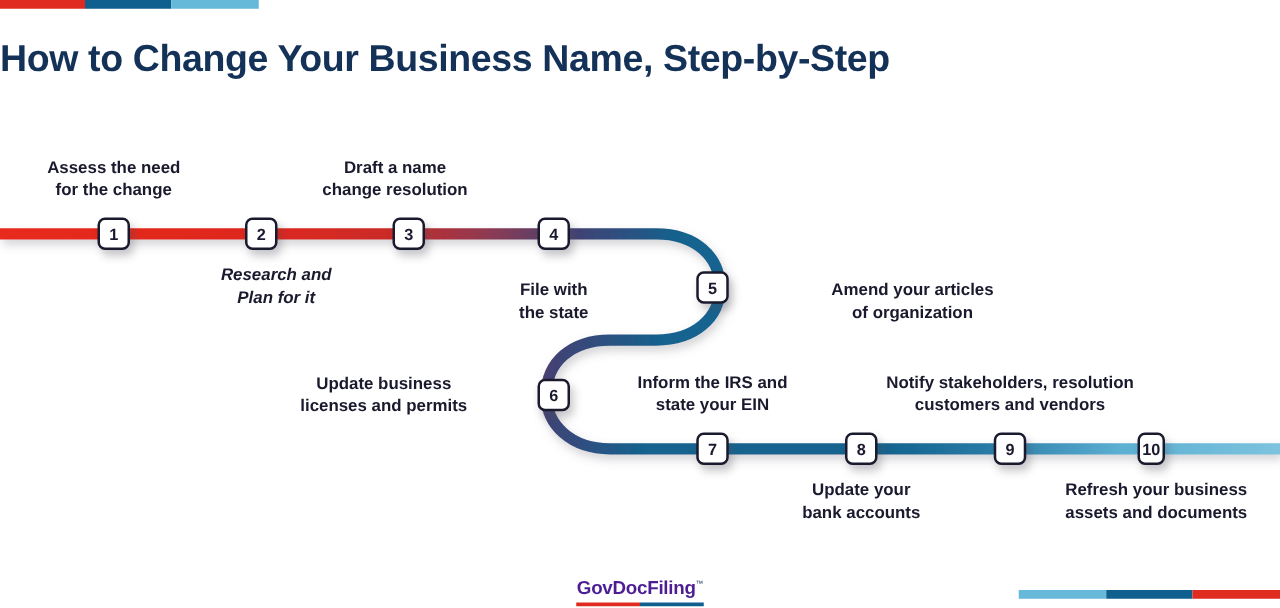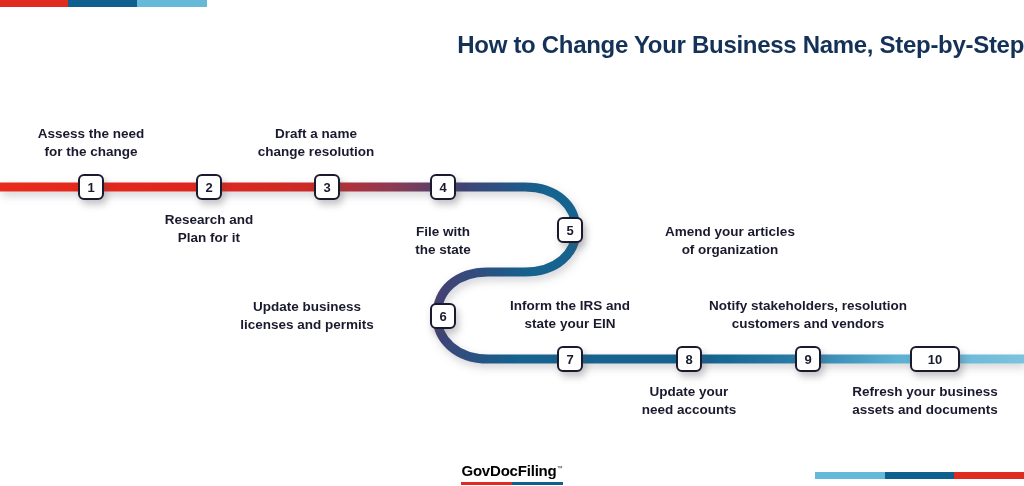--- a/index.html
+++ b/index.html
@@ -26,22 +26,22 @@
   .corner-bar .seg { height: 7px; }
   #top-bar { top: 0; left: 0; }
   #bottom-bar { top: 472px; left: 815px; }
 
   
   #title {
     position: absolute;
     top: 31px;
     left: 0;
     width: 1024px;
-    text-align: right;
-    font-size: 24px;
+    text-align: left;
+    font-size: 30px;
     font-weight: 700;
     letter-spacing: -0.3px;
     color: #143158;
     font-family: "Liberation Sans", sans-serif;
   }
 
   
   #flow-svg {
     position: absolute;
     top: 0; left: 0;
@@ -60,21 +60,21 @@
     display: flex;
     align-items: center;
     justify-content: center;
     font-size: 13px;
     font-weight: 700;
     color: #1a1a2e;
     font-family: "Liberation Sans", sans-serif;
     box-shadow: 3px 5px 7px rgba(80,80,90,0.30);
     z-index: 5;
   }
-  .step-marker.wide { width: 50px; }
+  .step-marker.wide { width: 22px; }
 
   
   .step-label {
     position: absolute;
     font-size: 13.5px;
     font-weight: 700;
     color: #1a1a2e;
     line-height: 1.35;
     text-align: center;
     font-family: "Liberation Sans", sans-serif;
@@ -90,21 +90,21 @@
     width: 1024px;
     text-align: center;
   }
   .logo-wrap {
     display: inline-block;
     position: relative;
   }
   .logo-text {
     font-size: 15px;
     font-weight: 700;
-    color: #000000;
+    color: #4c1d95;
     letter-spacing: -0.2px;
     font-family: "Liberation Sans", sans-serif;
     line-height: 1;
   }
   .logo-tm {
     font-size: 6px;
     vertical-align: super;
     color: #14305c;
     font-weight: 400;
   }
@@ -187,34 +187,34 @@
         <span>9</span>
       </div>
       <div class="step-marker wide" style="left: 910px; top: 346px;">
         <span>10</span>
       </div>
     </div>
 
   <div id="labels-layer">
       <div class="step-label" style="width: 240px; left: -29px; top: 125px;">Assess the need
 for the change</div>
-      <div class="step-label" style="width: 240px; left: 89px; top: 211px;">Research and
+      <div class="step-label" style="width: 240px; left: 101px; top: 211px; font-style: italic;">Research and
 Plan for it</div>
       <div class="step-label" style="width: 240px; left: 196px; top: 125px;">Draft a name
 change resolution</div>
       <div class="step-label" style="width: 240px; left: 323px; top: 211px; margin-top: 12px;">File with
 the state</div>
       <div class="step-label" style="width: 240px; left: 610px; top: 223px;">Amend your articles
 of organization</div>
       <div class="step-label" style="width: 240px; left: 187px; top: 298px;">Update business
 licenses and permits</div>
       <div class="step-label" style="width: 240px; left: 450px; top: 297px;">Inform the IRS and
 state your EIN</div>
       <div class="step-label" style="width: 240px; left: 569px; top: 383px;">Update your
-need accounts</div>
+bank accounts</div>
       <div class="step-label" style="width: 240px; left: 688px; top: 297px;">Notify stakeholders, resolution
 customers and vendors</div>
       <div class="step-label" style="width: 240px; left: 805px; top: 383px;">Refresh your business
 assets and documents</div>
     </div>
 
   <div id="footer-logo">
     <span class="logo-wrap">
       <span class="logo-text">GovDocFiling</span><span class="logo-tm">™</span>
       <span class="logo-underline">

